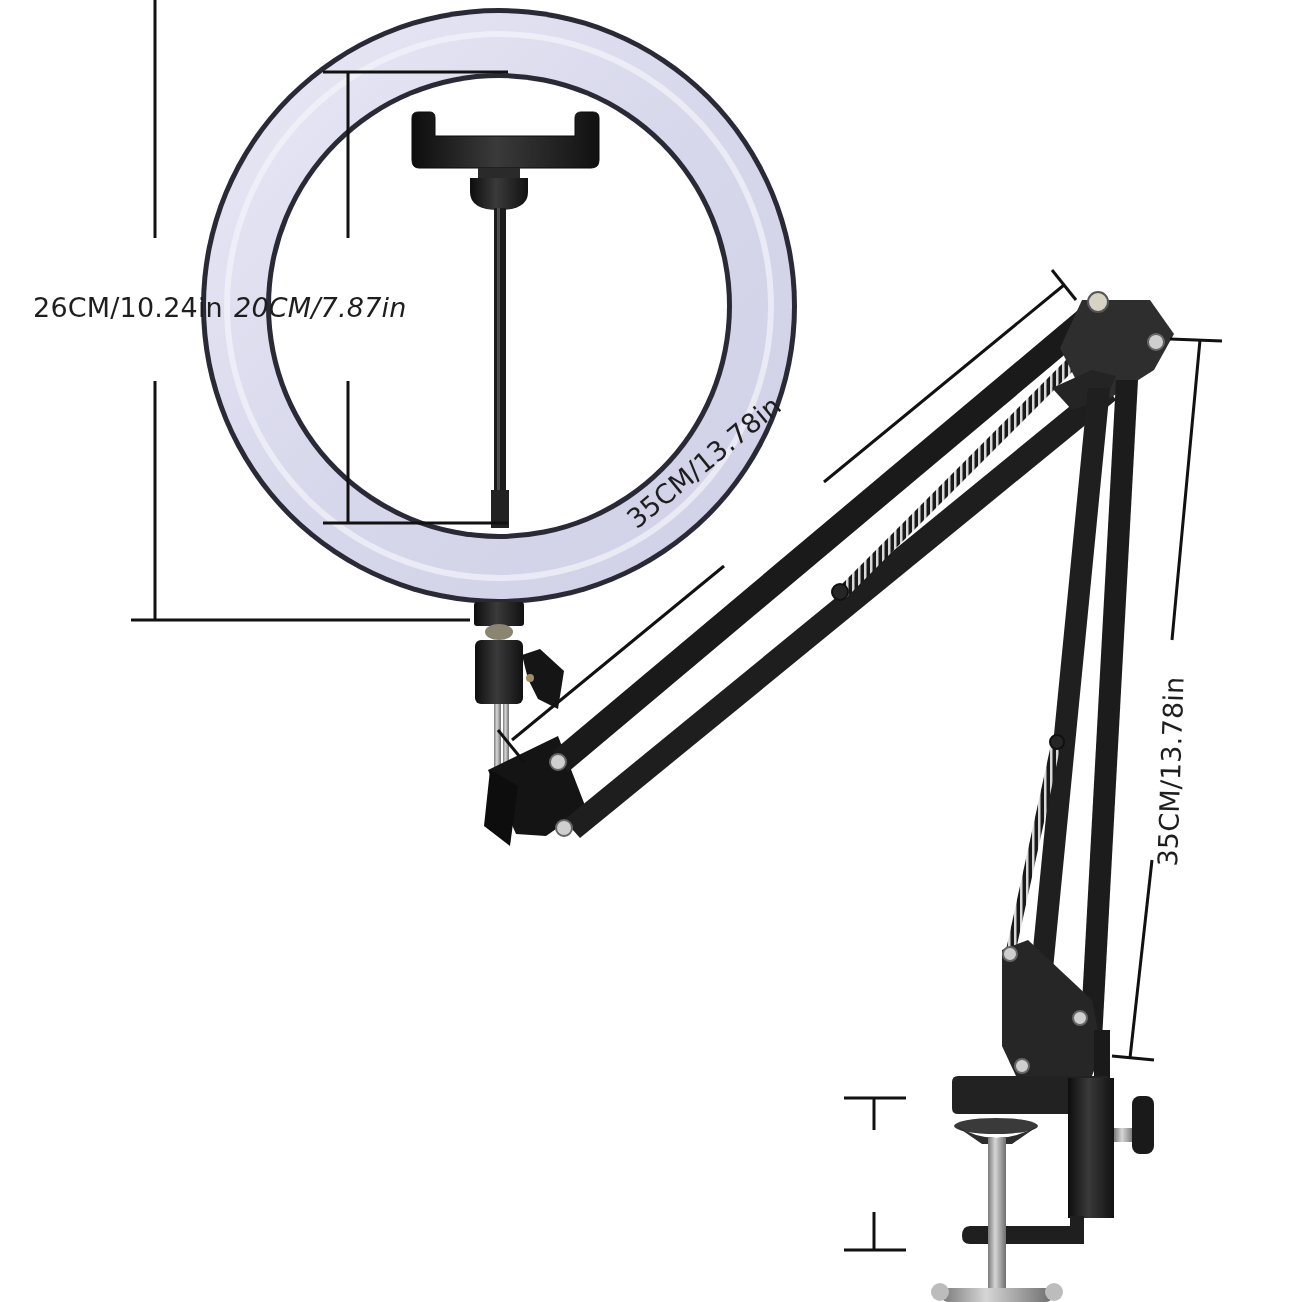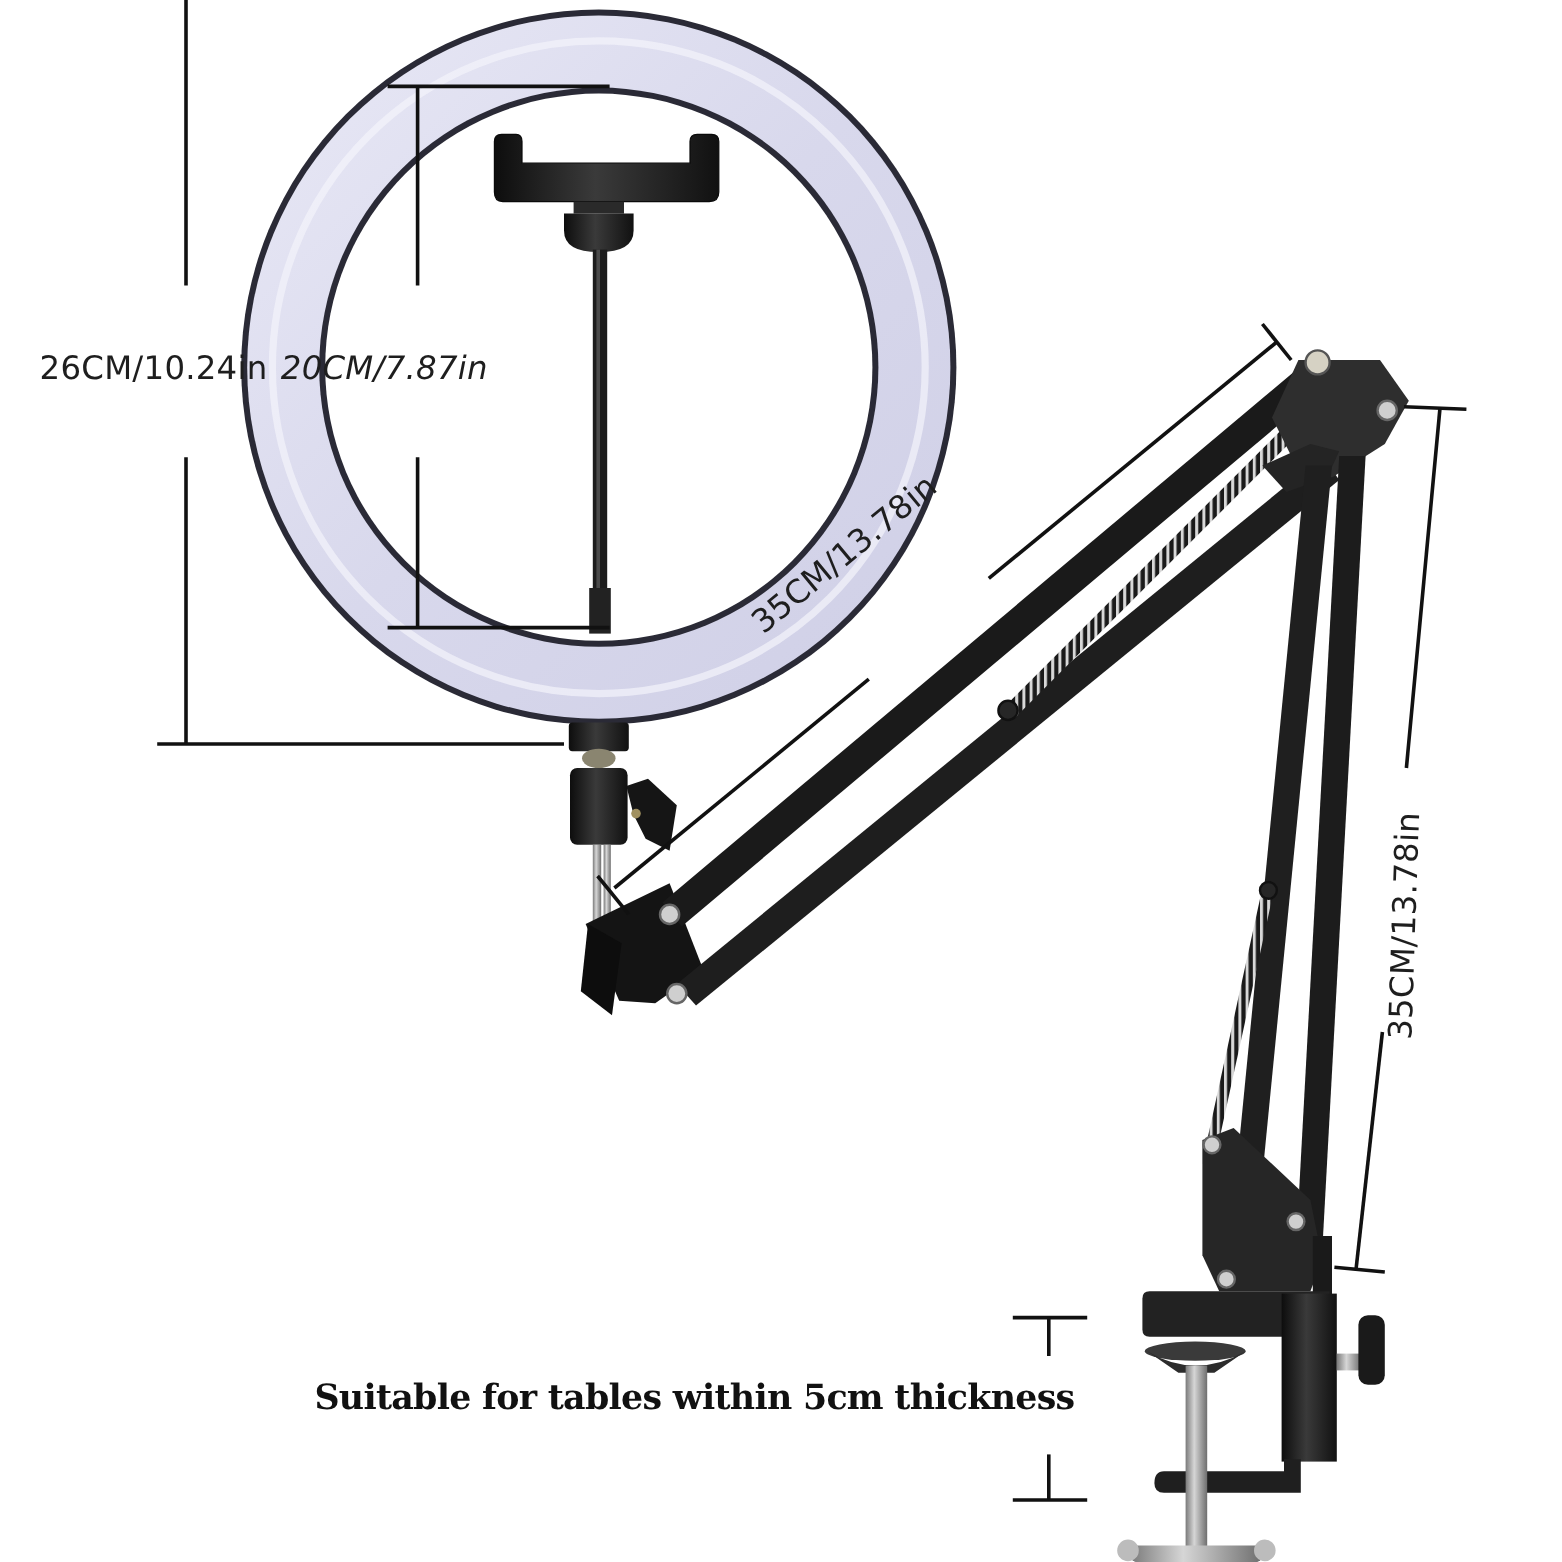--- a/index.html
+++ b/index.html
@@ -191,15 +191,14 @@
   </svg>
 
   <div class="dim-label" style="left:21px; top:294px;">26CM/10.24in</div>
 
   <div class="dim-label" style="left:222px; top:294px;font-style:italic;">20CM/7.87in</div>
 
   <div class="dim-label" style="left:610px; top:512px; transform-origin:0 0; transform:rotate(-39.5deg);">35CM/13.78in</div>
 
   <div class="dim-label" style="left:1142px; top:866px; transform-origin:0 0; transform:rotate(-88deg);">35CM/13.78in</div>
 
-  <div class="caption" style="left:250px; top:1150px;">Suitable for tables within 5cm thickness</div>
 
 </div>
 
 </body></html>

